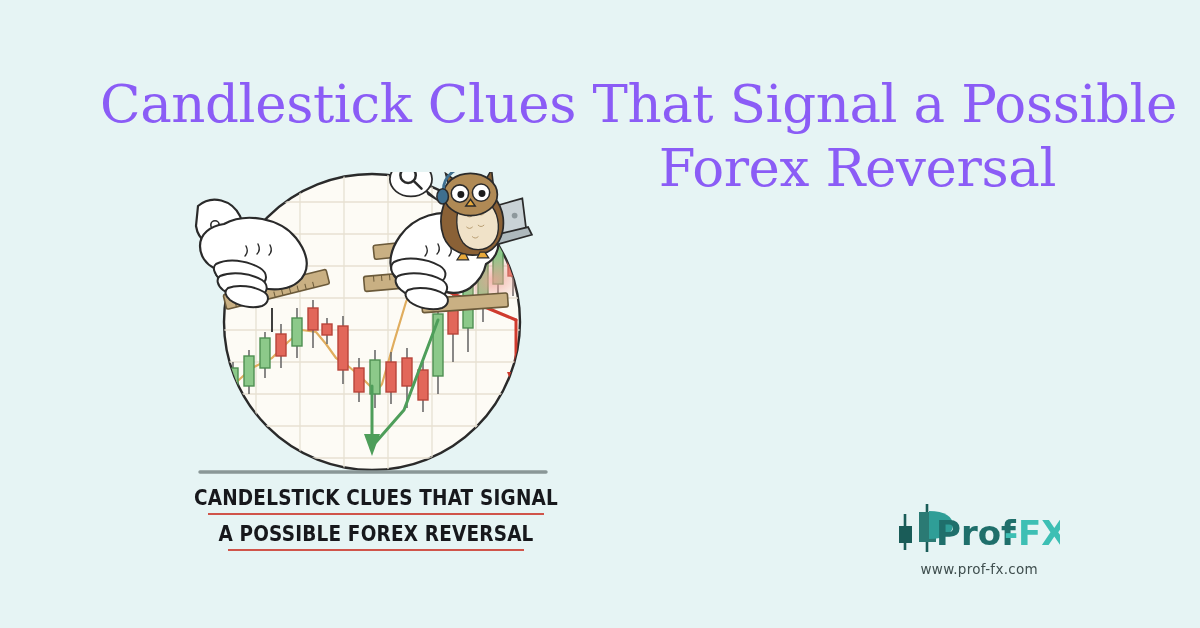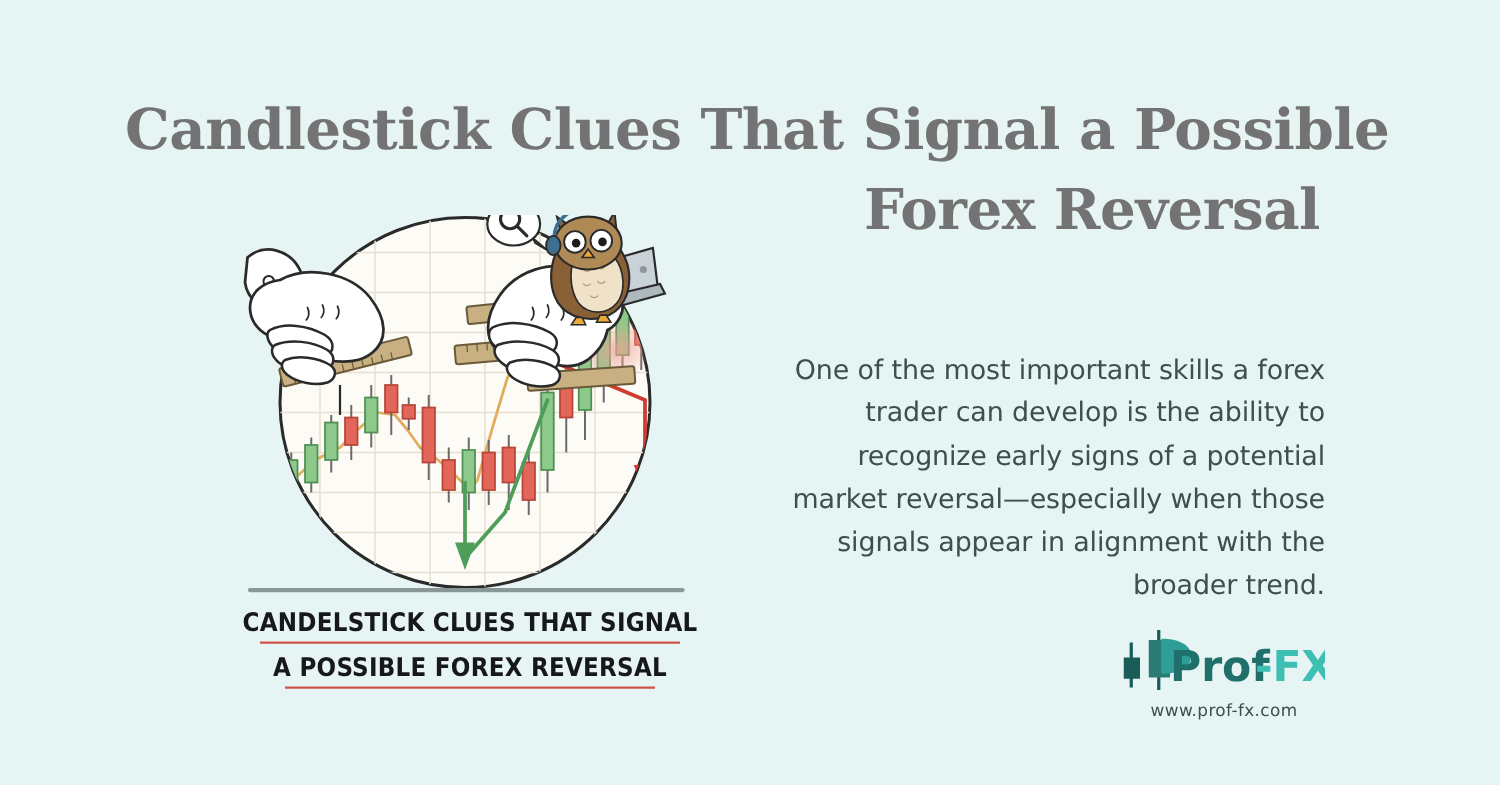--- a/index.html
+++ b/index.html
@@ -27,25 +27,25 @@
   .title-block {
     position: absolute;
     left: 100px;
     top: 72px;
     width: 956px;
     text-align: right;
   }
   .title-line {
     display: block;
     font-family: "DejaVu Serif", "Liberation Serif", serif;
-    font-weight: 700;
-    font-size: 45px;
+    font-weight: 400;
+    font-size: 53px;
     line-height: 64px;
     letter-spacing: -0.4px;
-    color: #737373;
+    color: #8b5cf6;
     white-space: nowrap;
   }
   .title-line.l1 { text-align: left; }
   .title-line.l2 { text-align: right; }
 
   
   .body-copy {
     position: absolute;
     right: 140px;
     top: 258px;
@@ -103,21 +103,20 @@
 </head>
 <body>
 
 <div class="poster">
 
   <div class="title-block">
     <span class="title-line l1">Candlestick Clues That Signal a Possible</span>
     <span class="title-line l2">Forex Reversal</span>
   </div>
 
-  <p class="body-copy">One of the most important skills a forex trader can develop is the ability to recognize early signs of a potential market reversal—especially when those signals appear in alignment with the broader trend.</p>
 
   <div class="illus">
     <svg width="400" height="390" viewBox="0 0 400 390" xmlns="http://www.w3.org/2000/svg">
       <defs>
         <clipPath id="circClip">
           <circle cx="196" cy="150" r="148"></circle>
         </clipPath>
         <clipPath id="circClipFlat">
           <path d="M48 150 A148 148 0 1 1 344 150 L344 298 L48 298 Z"></path>
         </clipPath>

